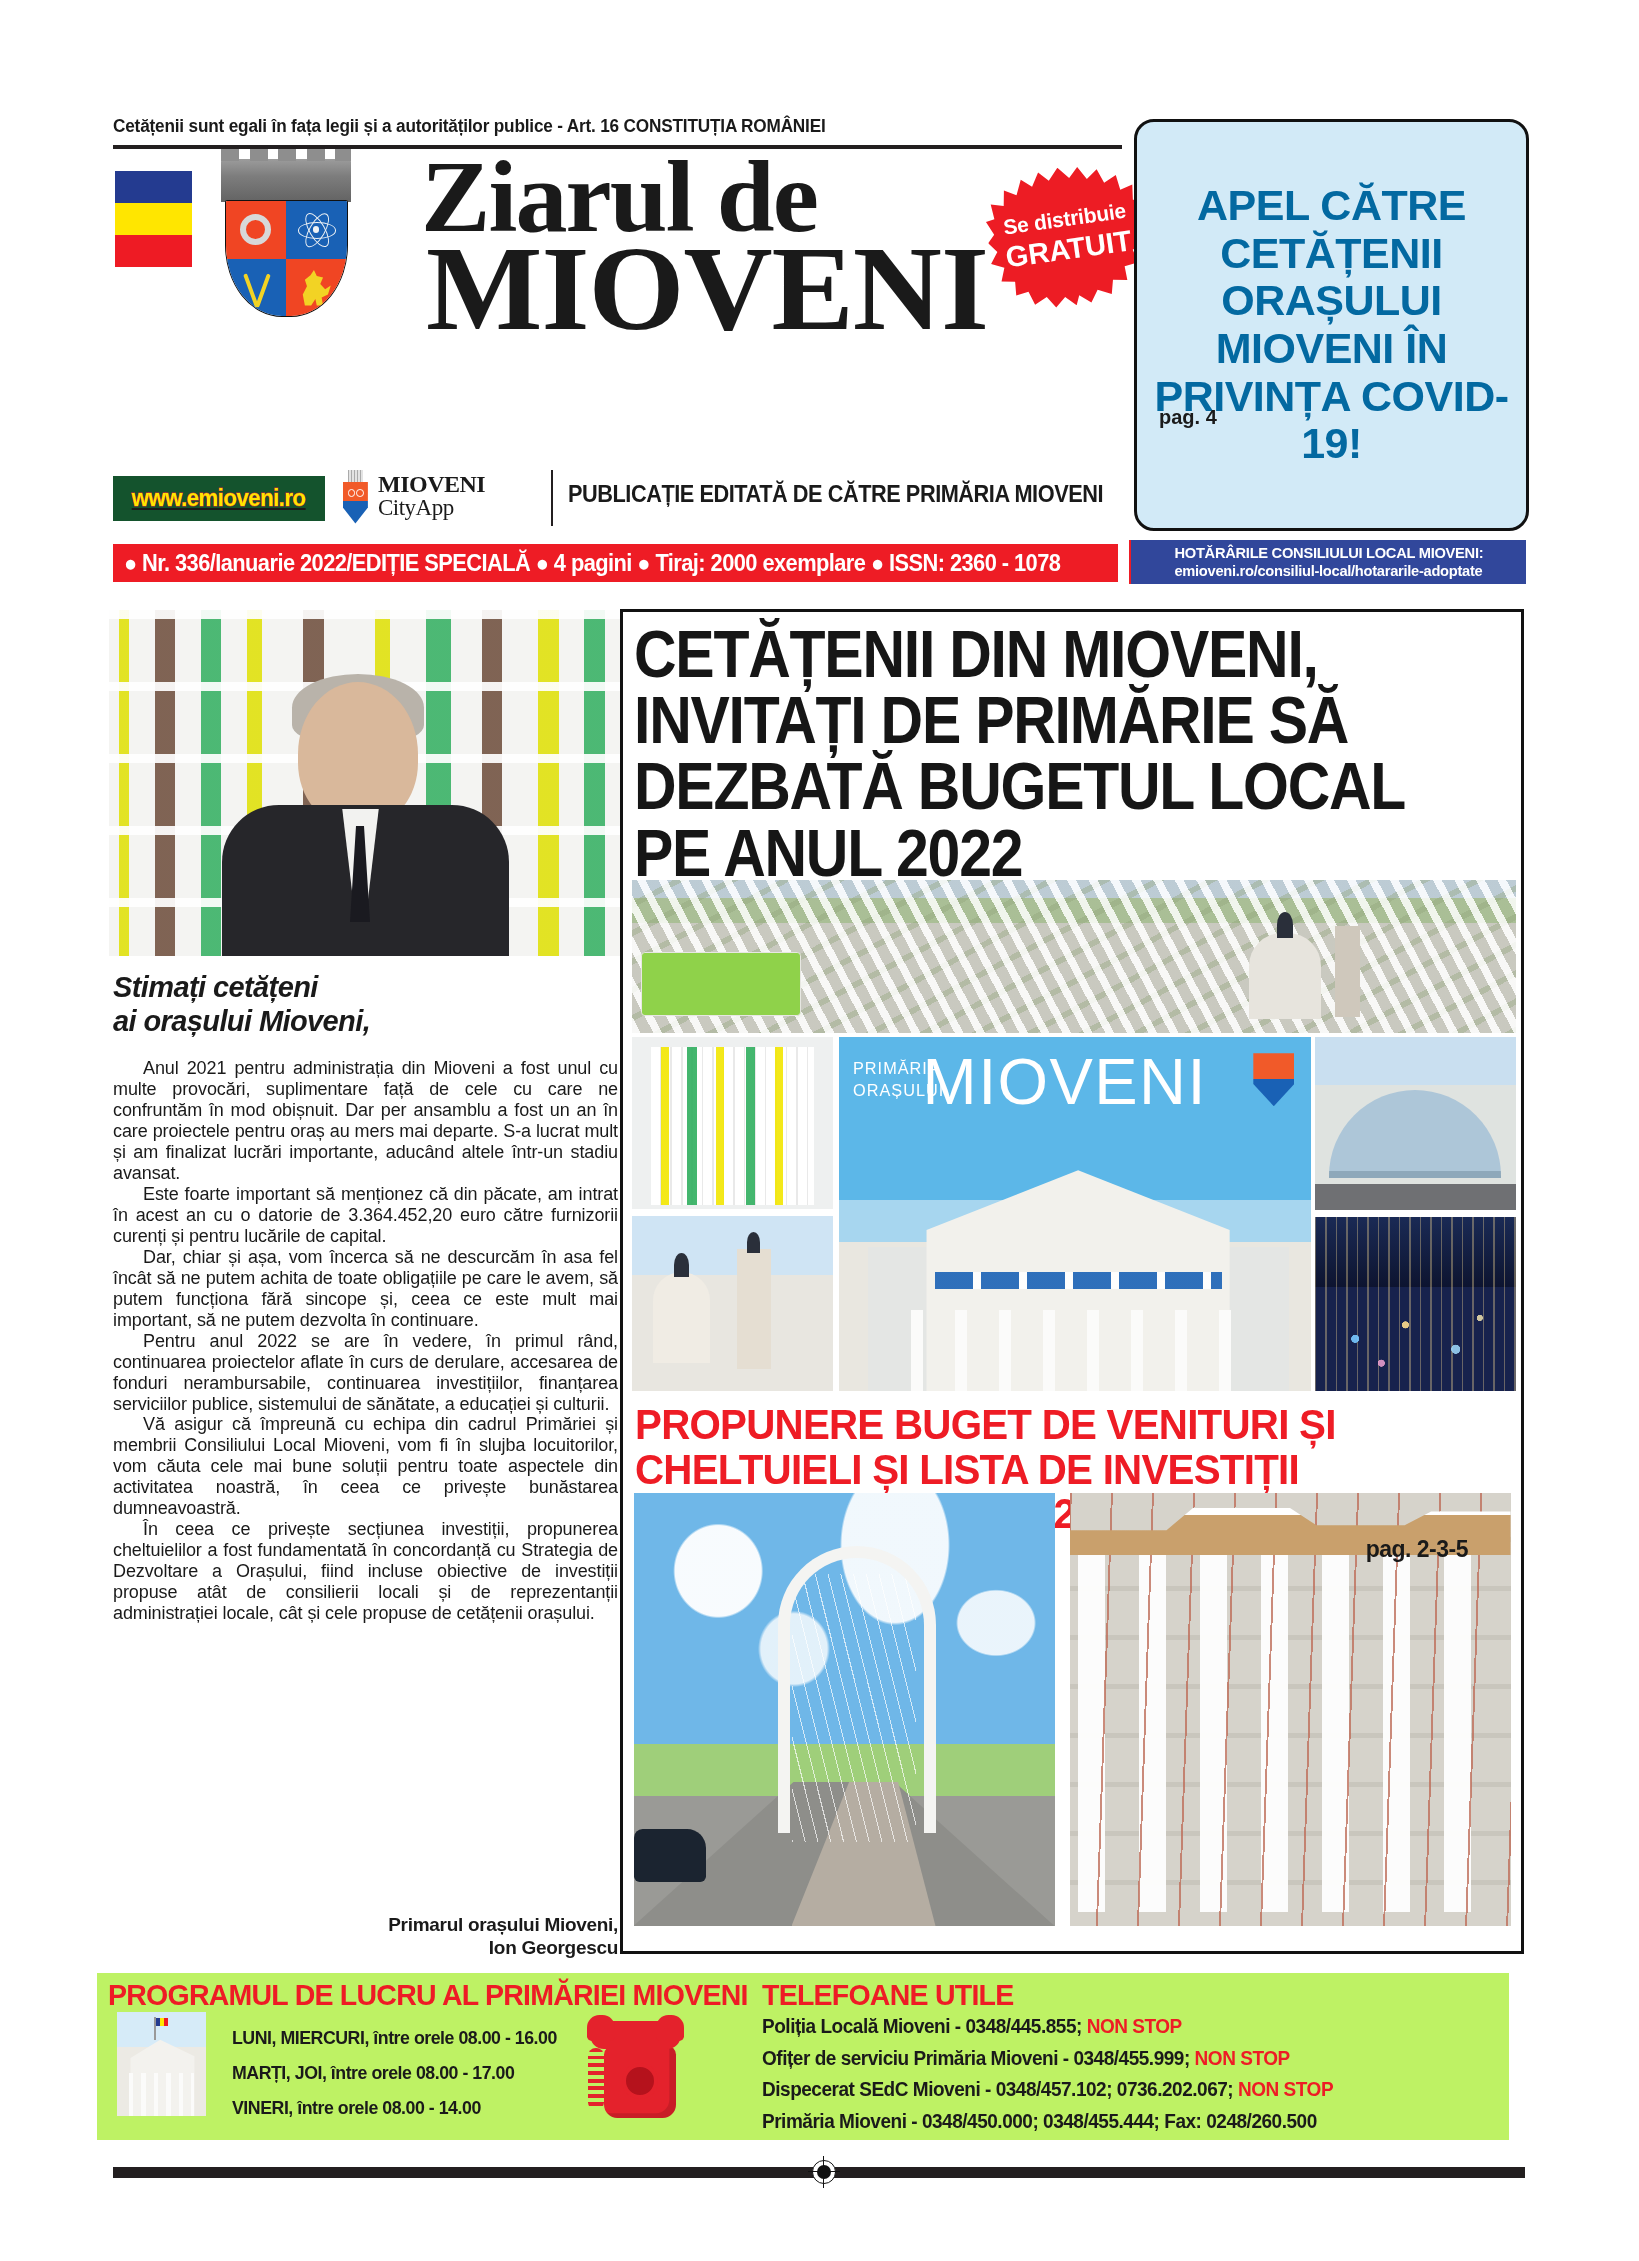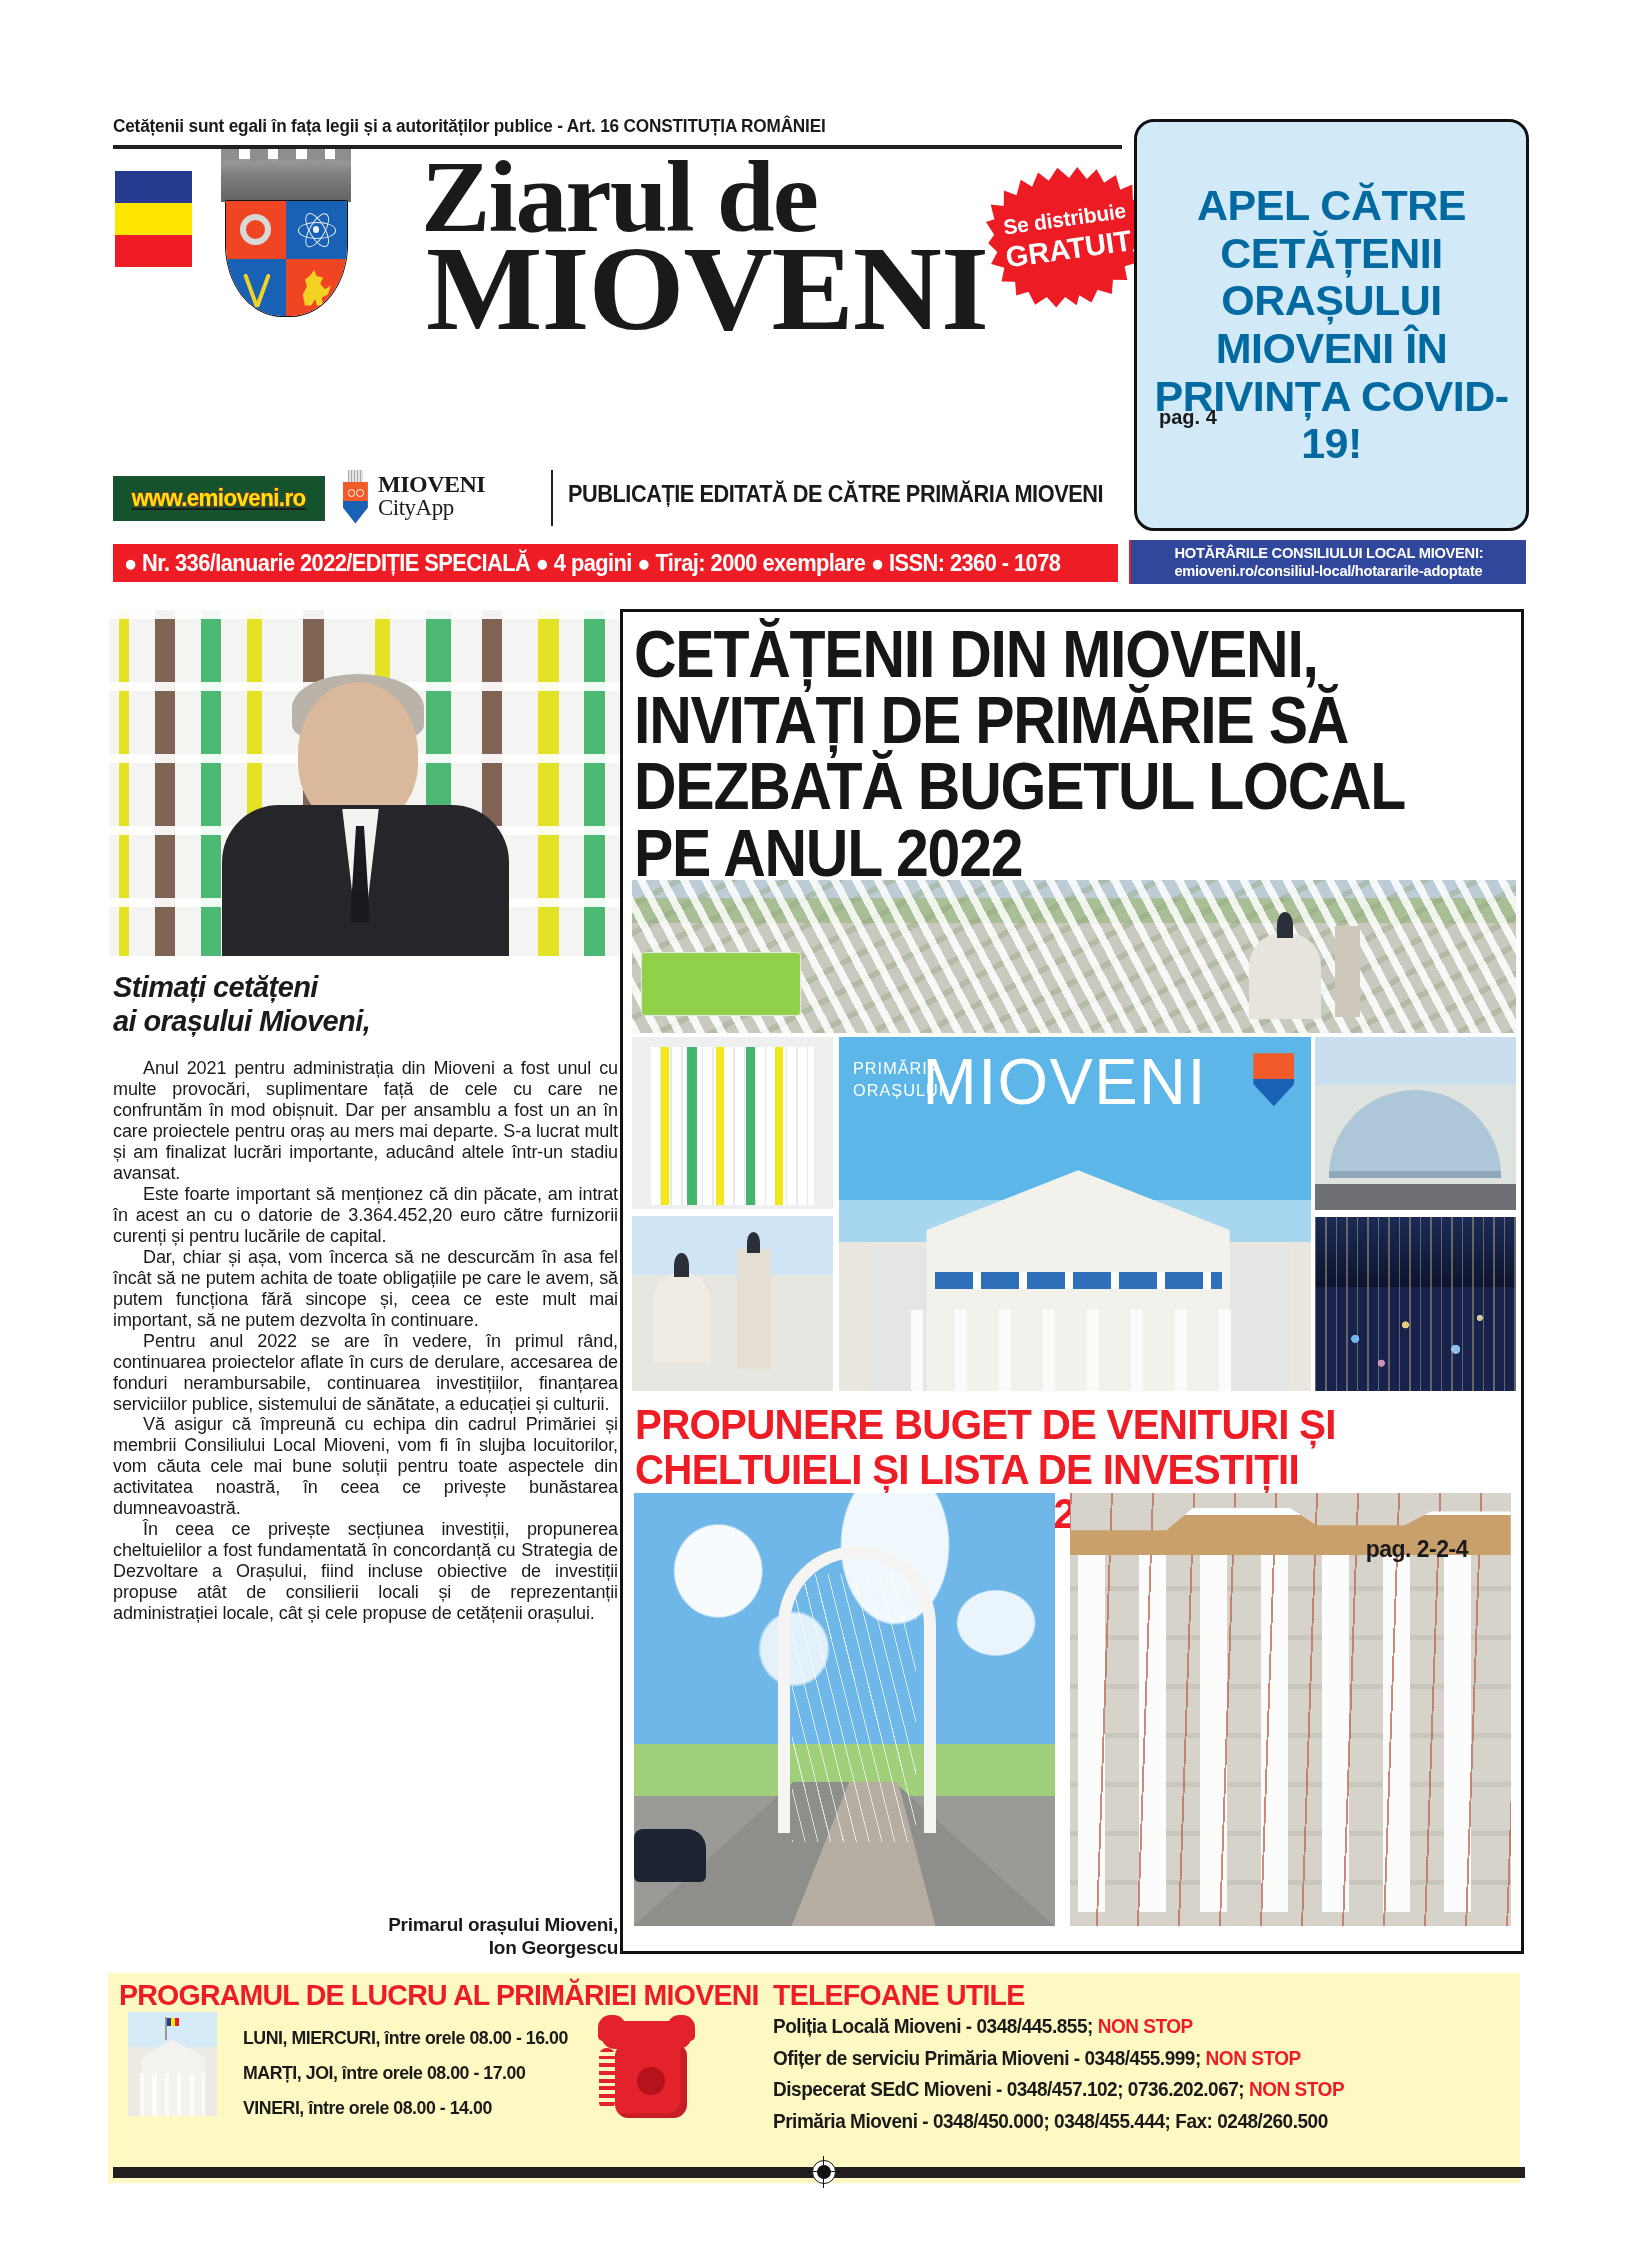--- a/index.html
+++ b/index.html
@@ -291,21 +291,21 @@
     opacity:.95;}
   .ph-block .scaff{position:absolute;inset:0;
     background:repeating-linear-gradient(92deg,rgba(190,110,90,.8) 0 1.9px,transparent 1.9px 41px);}
   .ph-block .roof{position:absolute;left:0;top:0;width:100%;height:62px;
     background:linear-gradient(180deg,#fff 0 35%,#c9a06c 35% 100%);
     clip-path:polygon(0 60%,22% 60%,28% 24%,50% 24%,56% 52%,76% 52%,82% 30%,100% 30%,100% 100%,0 100%);}
   .pag234{position:absolute;right:53px;top:924px;font-weight:bold;font-size:23px;
     color:#1a1a1a;letter-spacing:-0.5px;}
 
   
-  .footer{position:absolute;left:108px;top:1973px;width:1412px;height:210px;background:#fef9c3;}
+  .footer{position:absolute;left:97px;top:1973px;width:1412px;height:167px;background:#bef264;}
   .fl-title{position:absolute;left:10.5px;top:4.8px;color:#ee1c25;font-weight:bold;
     font-size:30px;letter-spacing:-0.8px;transform:scaleX(0.95);transform-origin:left top;}
   .fl-photo{position:absolute;left:20px;top:39px;width:89px;height:104px;overflow:hidden;
     background:linear-gradient(180deg,#d6ebf8 0 34%,#eceae4 34% 100%);}
   .fl-photo .bld{position:absolute;left:5.7px;top:21px;width:78px;height:83px;background:#f3f2ee;
     clip-path:polygon(10% 100%,10% 30%,48% 8%,92% 28%,92% 100%);}
   .fl-photo .flagpole{position:absolute;left:37px;top:4.8px;width:1.9px;height:23px;background:#999;}
   .fl-photo .flg{position:absolute;left:39px;top:5.7px;width:12.4px;height:8.6px;
     background:linear-gradient(90deg,#243b90 0 33%,#ffe600 33% 66%,#ee1b24 66% 100%);}
   .fl-photo .cols2{position:absolute;left:12.4px;bottom:0;width:65px;height:43px;
@@ -500,21 +500,21 @@
       <div class="cables"></div>
         <div class="arch"></div>
         <div class="car"></div>
     </div>
     <div class="ph-block">
       <div class="wall"></div>
         <div class="wins"></div>
         <div class="scaff"></div>
         <div class="roof"></div>
     </div>
-    <div class="pag234">pag. 2-2-4</div>
+    <div class="pag234">pag. 2-3-5</div>
   </div>
 
   <div class="footer">
     <div class="fl-title">PROGRAMUL DE LUCRU AL PRIMĂRIEI MIOVENI</div>
     <div class="fl-photo">
       <div class="flagpole"></div>
         <div class="flg"></div>
       <div class="bld"></div>
         <div class="cols2"></div>
     </div>

